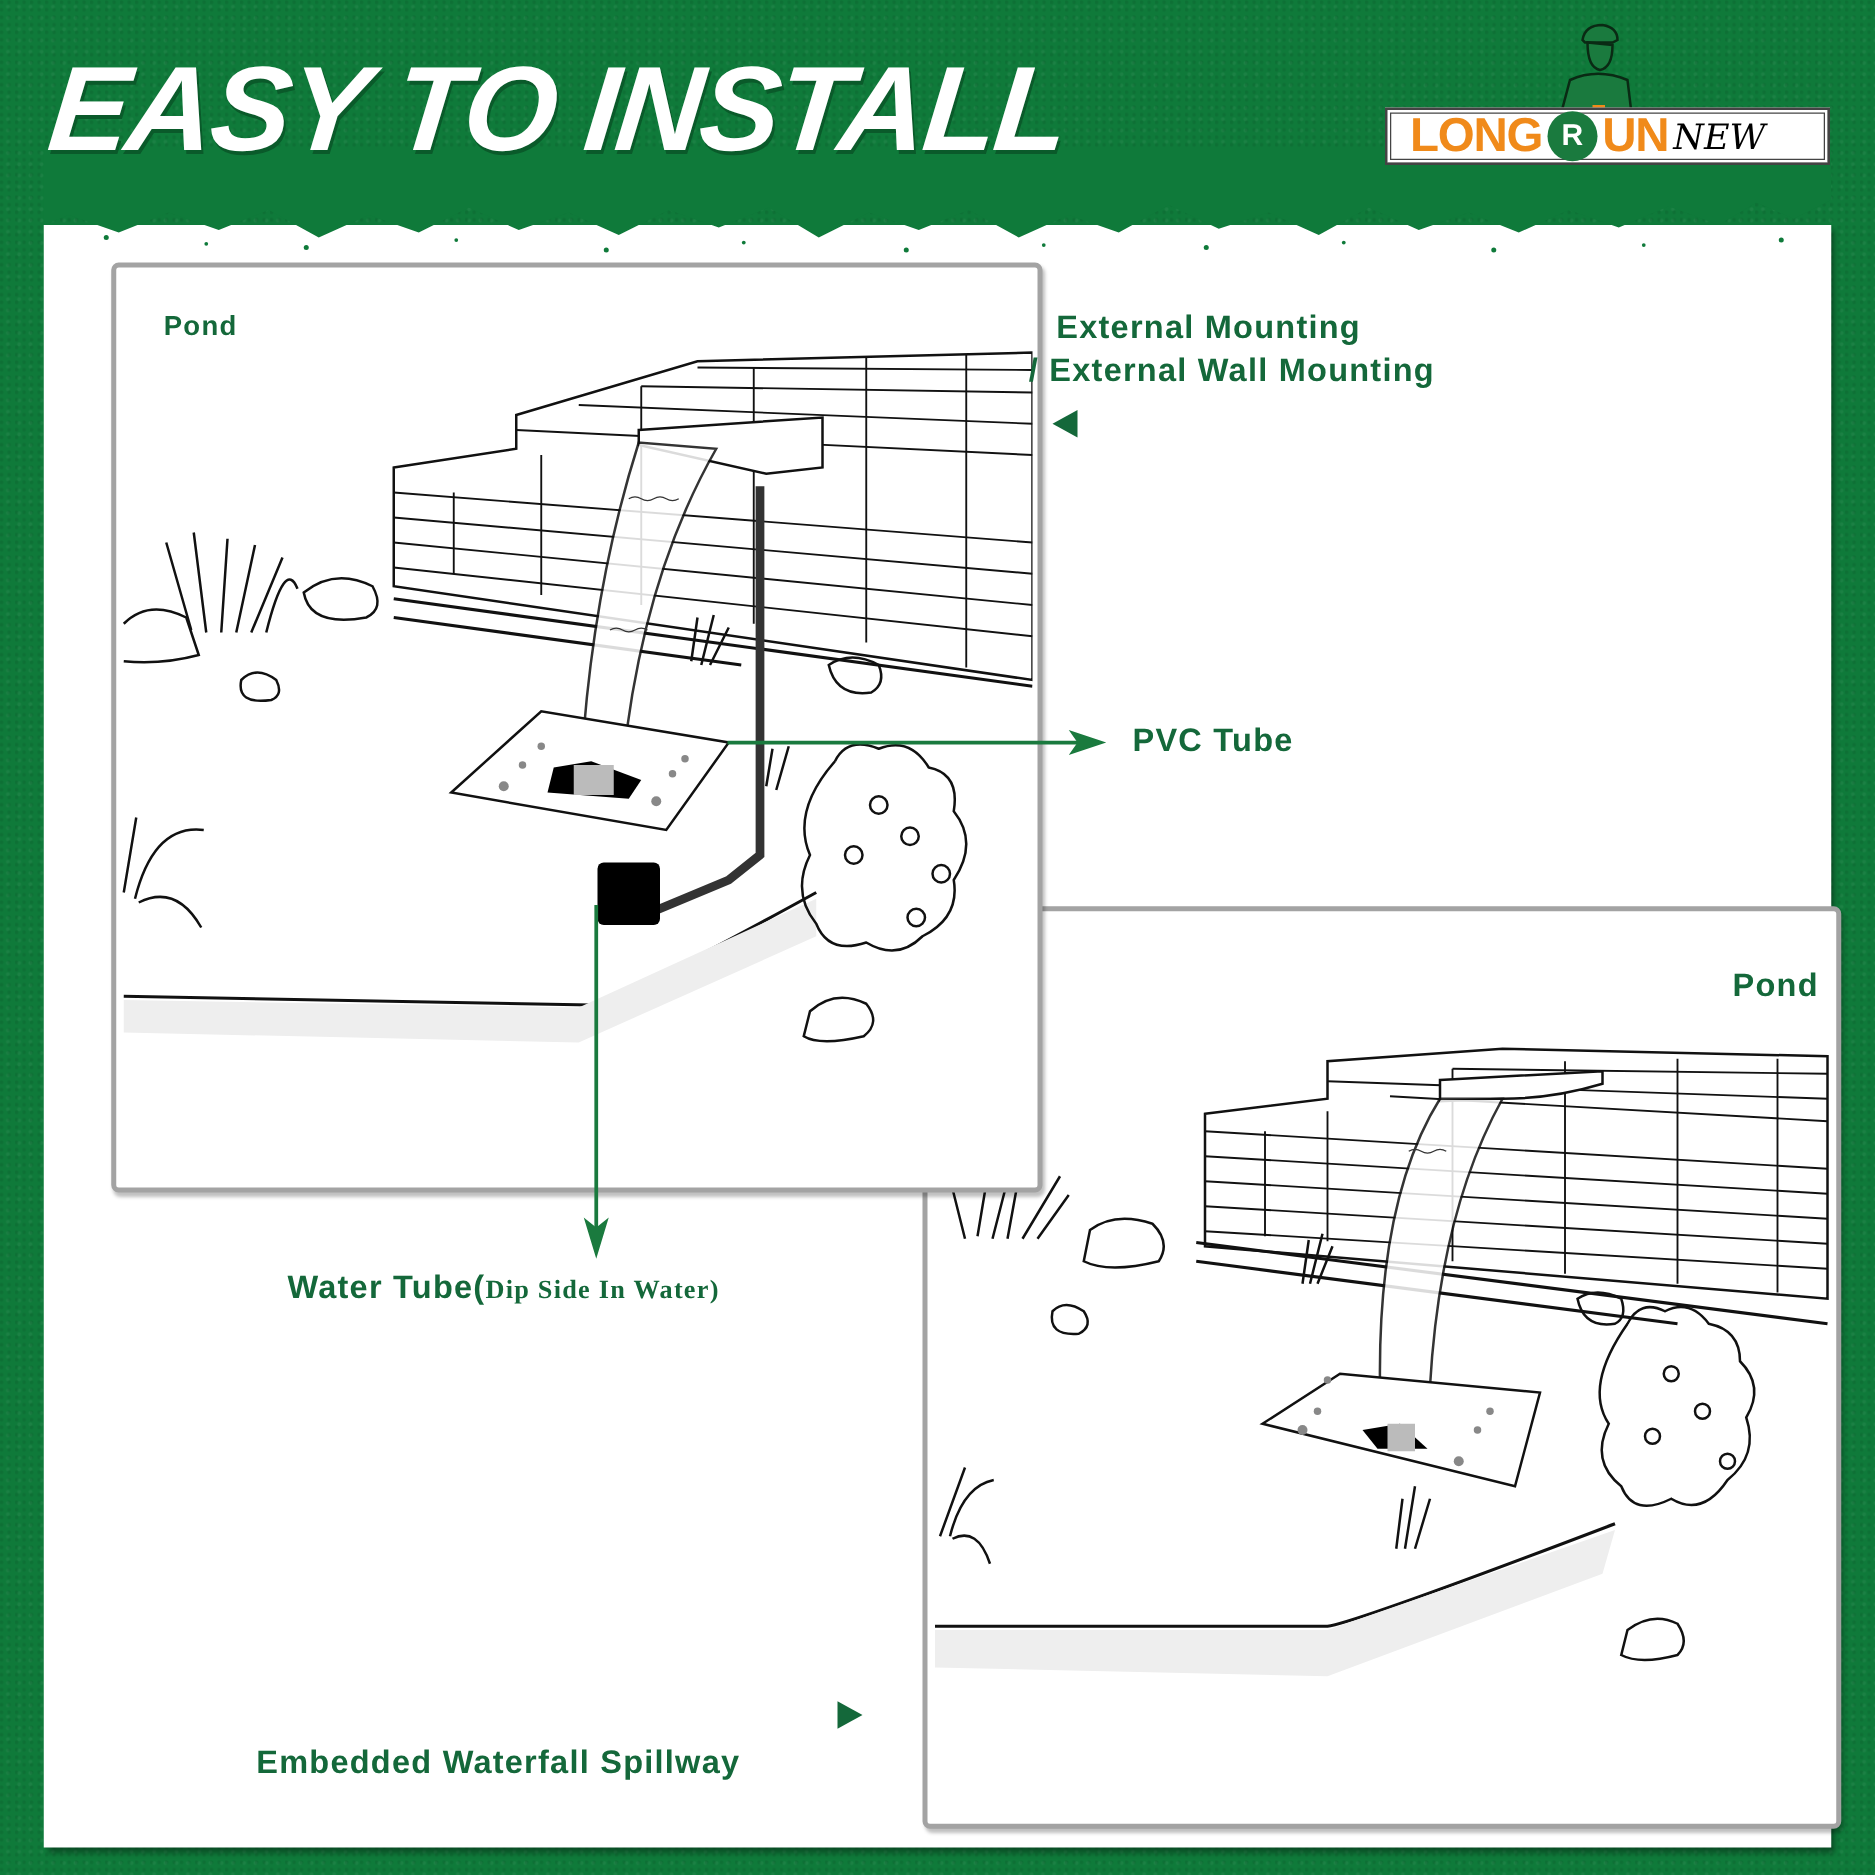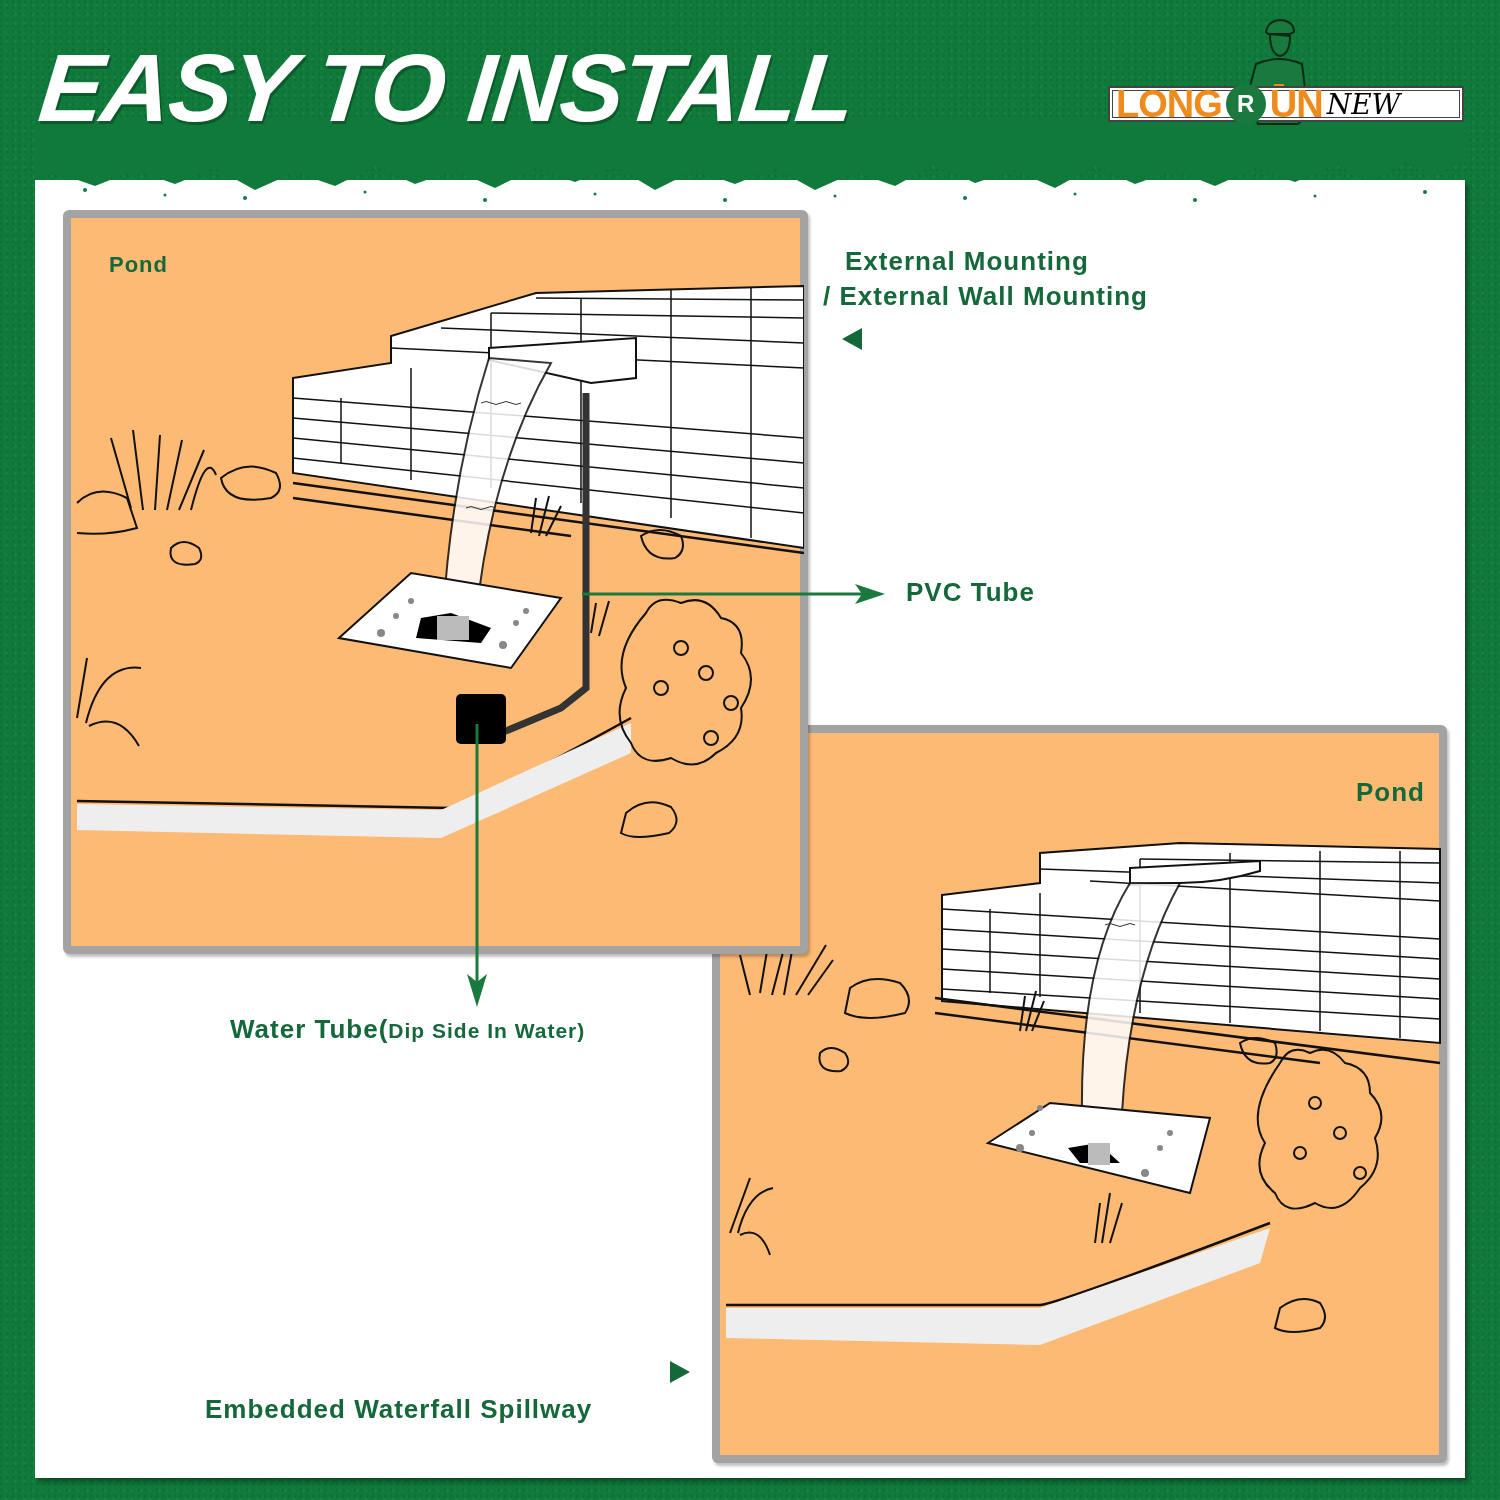--- a/index.html
+++ b/index.html
@@ -8,30 +8,30 @@
   .bg-texture { position:absolute; inset:0; background:
       radial-gradient(circle at 20% 30%, rgba(0,0,0,0.08) 0 1px, transparent 2px),
       radial-gradient(circle at 70% 60%, rgba(255,255,255,0.05) 0 1px, transparent 2px);
       background-size:6px 6px, 9px 9px; }
   .panel { position:absolute; left:35px; top:180px; width:1430px; height:1298px; background:#ffffff;
            box-shadow: 3px 4px 4px rgba(0,0,0,0.35); }
   .grunge { position:absolute; left:35px; top:120px; width:1430px; height:90px; }
   .title { position:absolute; left:40px; top:40px; font-size:96px; font-weight:900; font-style:italic;
            color:#ffffff; letter-spacing:-2px; line-height:1; transform:skewX(-6deg);
            text-shadow:2px 3px 0 #0a5a2a; font-family:"Liberation Sans", sans-serif; }
-  .logo { position:absolute; left:1108px; top:86px; width:356px; height:36px; background:#fff;
+  .logo { position:absolute; left:1108px; top:86px; width:356px; height:46px; background:#fff;
           border:2px solid #444; box-shadow:inset 0 0 0 2px #fff, inset 0 0 0 3px #444;
-          display:flex; align-items:center; padding-left:6px; box-sizing:border-box; }
+          display:flex; align-items:center; padding-left:18px; box-sizing:border-box; }
   .logo-text { color:#f08a1a; font-weight:900; font-size:38px; letter-spacing:-1px; }
   .logo-new { color:#000000; font-style:italic; font-family:"DejaVu Serif", serif; font-size:28px; margin-left:4px; }
   .logo-r { width:40px; height:40px; border-radius:50%; background:#1a7a3e; color:#fff; display:flex;
             align-items:center; justify-content:center; font-weight:900; font-size:24px; margin:0 4px; }
   .mascot { position:absolute; left:1238px; top:14px; width:80px; height:120px; }
-  .box { position:absolute; border:8px solid #a3a3a3; border-radius:6px; box-sizing:border-box; background:#fdba74;
-         box-shadow:2px 3px 3px rgba(0,0,0,0.25); }
+  .box { position:absolute; border:4px solid #a3a3a3; border-radius:6px; box-sizing:border-box; background:#ffffff;
+         box-shadow:2px 3px 3px rgba(0,0,0,0.25);margin-left:26px; }
   .box-1 { left:63px; top:210px; width:745px; height:744px; z-index:3; }
   .box-2 { left:712px; top:725px; width:735px; height:738px; z-index:2; }
   .label { position:absolute; color:#14683a; font-weight:700; font-size:26px; letter-spacing:1px; z-index:5; white-space:nowrap; }
   .label-sm { font-size:22px; }
   svg.ill { position:absolute; }
   .tri { position:absolute; width:0; height:0; z-index:5; }
 </style>
 </head>
 <body>
 
@@ -217,17 +217,17 @@
   <line x1="2" y1="14" x2="285" y2="14" stroke="#1a7a3e" stroke-width="3"></line>
   <path d="M275,4 L305,14 L275,24 L282,14 Z" fill="#1a7a3e"></path>
 </svg>
 <div class="label" style="left:906px; top:577px;text-align:center;">PVC Tube</div>
 
 <svg class="ill" style="left:464px; top:724px; z-index:6;" width="26" height="284" viewBox="0 0 26 284">
   <line x1="13" y1="0" x2="13" y2="260" stroke="#1a7a3e" stroke-width="3"></line>
   <path d="M3,250 L13,283 L23,250 L13,258 Z" fill="#1a7a3e"></path>
 </svg>
 <div class="label" style="left:230px; top:1014px;">
-  <span>Water Tube(</span><span class="label-sm" style="font-size:21px;">Dip Side In Water)</span>
+  <span>Water Tube(</span><span class="label-sm" style="font-size:21px;font-family:Liberation Serif, serif;">Dip Side In Water)</span>
 </div>
 
 <div class="tri" style="left:670px; top:1361px; border-top:11px solid transparent; border-bottom:11px solid transparent; border-left:20px solid #14683a;"></div>
 <div class="label" style="left:205px; top:1394px;text-align:center;">Embedded Waterfall Spillway</div>
 
 </body></html>

